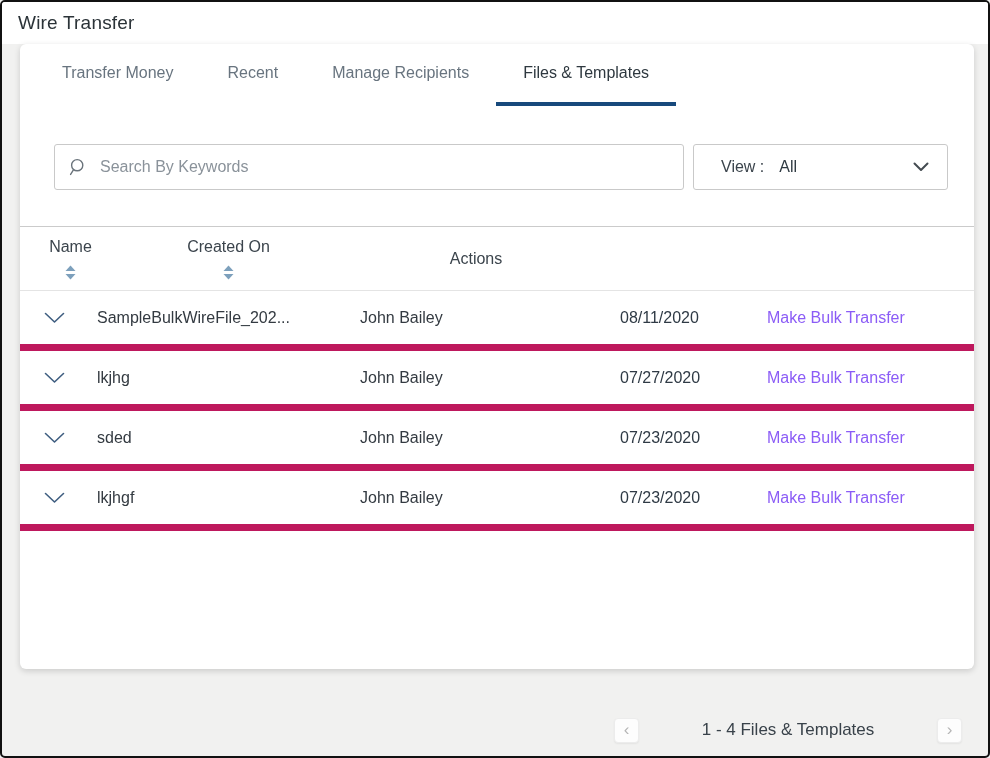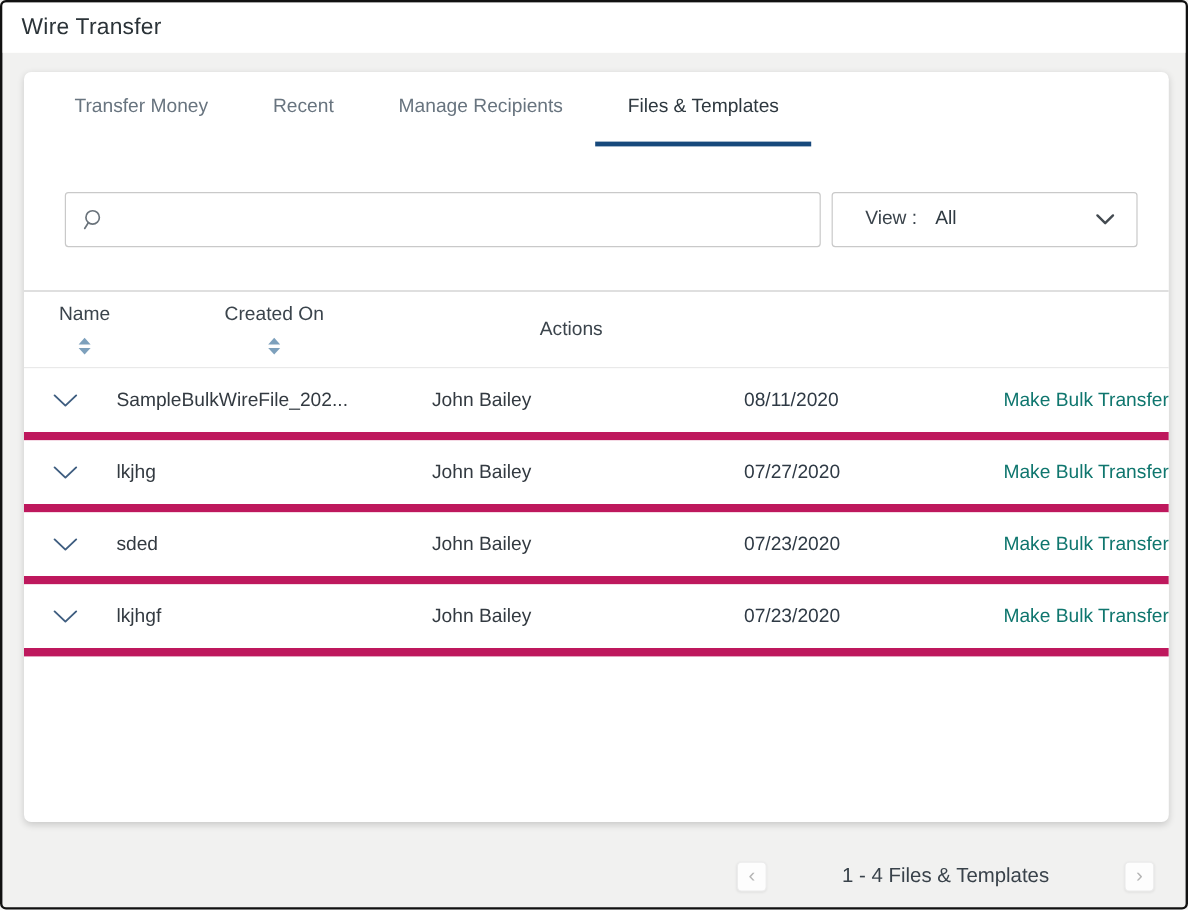--- a/index.html
+++ b/index.html
@@ -22,21 +22,21 @@
   }
   .topbar h1 {
     font-size: 19px;
     font-weight: 500;
     color: #2b3338;
     letter-spacing: .2px;
   }
   
   .card {
     background: #ffffff;
-    margin: 16px 16px 0 18px;
+    margin: 0 16px 0 18px;
     width: 954px;
     height: 625px;
     border-radius: 6px;
     box-shadow: 0 2px 6px rgba(0,0,0,.16);
     overflow: hidden;
   }
   
   .tabs {
     display: flex;
     padding: 0 0 0 15px;
@@ -137,24 +137,23 @@
     height: 30px;
     display: flex;
     align-items: center;
     justify-content: flex-start;
     padding: 0;
   }
   .c-name { color: #333a41; }
   .c-by   { color: #333a41; }
   .c-on   { color: #2f3a45; padding-left: 28px; }
   .c-action {
-    color: #0f766e;
+    color: #8b5cf6;
     text-decoration: none;
     cursor: pointer;
-    text-align: right;
   }
   
   .pagination {
     position: absolute;
     right: 26px;
     bottom: 13px;
     width: 348px;
     height: 26px;
     display: flex;
     align-items: center;
@@ -202,20 +201,21 @@
     <span>Files &amp; Templates</span>
   </div>
     </nav>
 
   <div class="filter-row">
     <div class="search-box">
       <svg width="19" height="19" viewBox="0 0 19 19">
         <circle cx="8.2" cy="7.2" r="5.6" fill="none" stroke="#6a737b" stroke-width="1.4"></circle>
         <line x1="4.6" y1="11.6" x2="1.6" y2="16.4" stroke="#6a737b" stroke-width="1.4" stroke-linecap="round"></line>
       </svg>
+      <input type="text" placeholder="Search By Keywords" style="">
     </div>
     <div class="view-select">
       <span class="view-label">View :</span>
       <span class="view-value">All</span>
       <svg width="16" height="10" viewBox="0 0 16 10">
         <polyline points="1.5,1.5 8,8 14.5,1.5" fill="none" stroke="#444b51" stroke-width="2" stroke-linecap="round" stroke-linejoin="round"></polyline>
       </svg>
     </div>
   </div>
 

